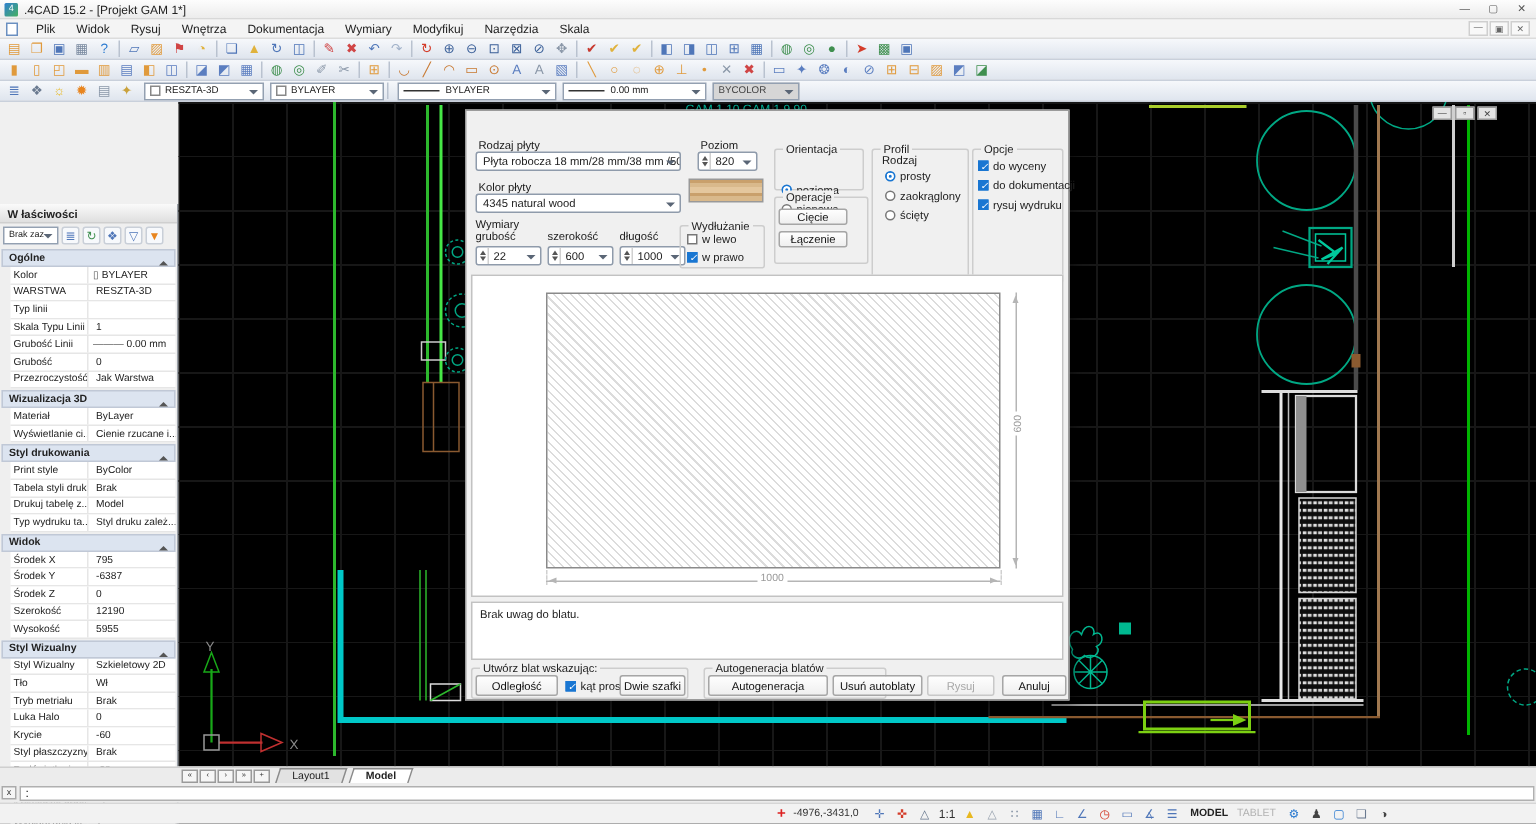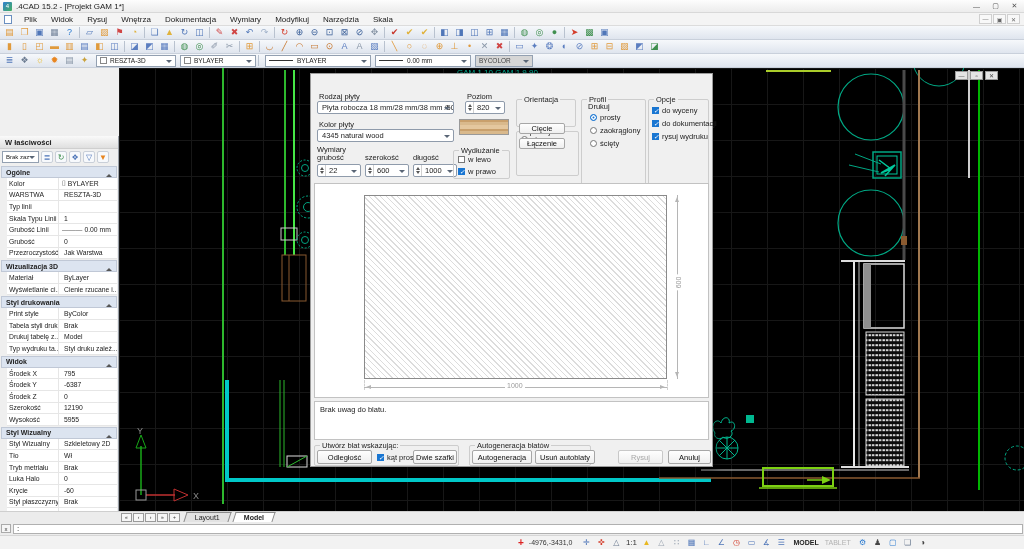--- a/index.html
+++ b/index.html
@@ -605,29 +605,29 @@
           </label>
           <label class="radio">
             <i class="dot"></i>
             <span>pionowa</span>
           </label>
         </div>
 
       <div class="grp" style="left:205px;top:57px;width:63px;height:45px">
         <span class="grp-lbl">Operacje</span>
       </div>
-      <div class="vstack" style="left:208px;top:49px;gap:4px">
+      <div class="vstack" style="left:208px;top:65px;gap:4px">
           <button class="dbtn" style="position:static;width:46px;height:11px">Cięcie</button>
           <button class="dbtn" style="position:static;width:46px;height:11px">Łączenie</button>
         </div>
 
       <div class="grp" style="left:270px;top:25px;width:65px;height:90px">
         <span class="grp-lbl">Profil</span>
       </div>
-      <span class="lbl" style="left:277px;top:28px">Drukuj</span>
+      <span class="lbl" style="left:277px;top:28px">Rodzaj</span>
       <div class="vstack" style="left:279px;top:38px">
           <label class="radio checked">
             <i class="dot"></i>
             <span>prosty</span>
           </label>
           <label class="radio">
             <i class="dot"></i>
             <span>zaokrąglony</span>
           </label>
           <label class="radio">
@@ -729,21 +729,21 @@
             <i class="box"></i>
             <span>kąt prosty</span>
           </label>
         </div>
       <button class="dbtn" style="left:102px;top:376px;width:44px;height:14px">Dwie szafki</button>
 
       <div class="grp" style="left:158px;top:371px;width:122px;height:21px">
         <span class="grp-lbl">Autogeneracja blatów</span>
       </div>
       <div style="position:absolute;left:161px;top:376px;display:flex;gap:3px">
-          <button class="dbtn" style="position:static;width:60px;height:14px">Autogeneracja</button>
+          <button class="dbtn" style="position:static;width:80px;height:14px">Autogeneracja</button>
           <button class="dbtn" style="position:static;width:60px;height:14px">Usuń autoblaty</button>
         </div>
 
       <button class="dbtn disabled" style="left:307px;top:376px;width:45px;height:14px">Rysuj</button>
       <button class="dbtn" style="left:357px;top:376px;width:43px;height:14px">Anuluj</button>
     </div>
   </div>
 
   <div class="tabsrow">
     <span style="display:flex">

